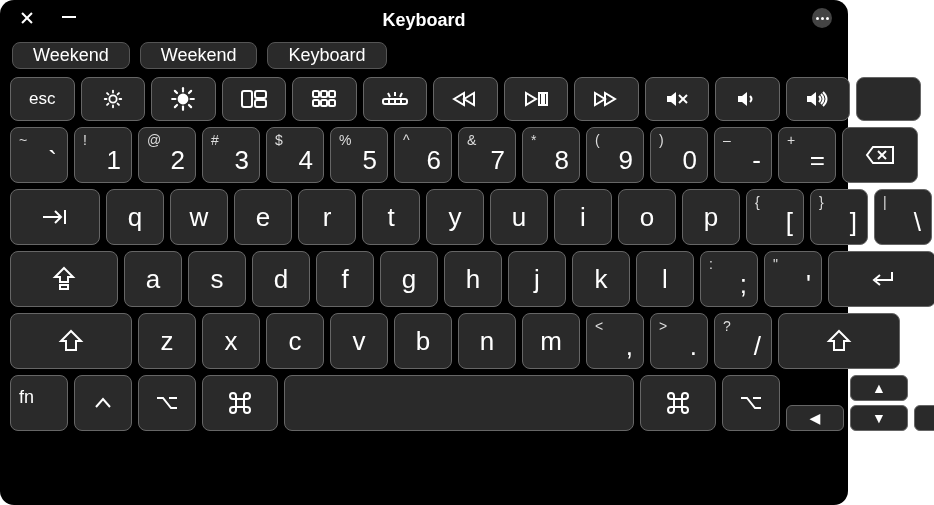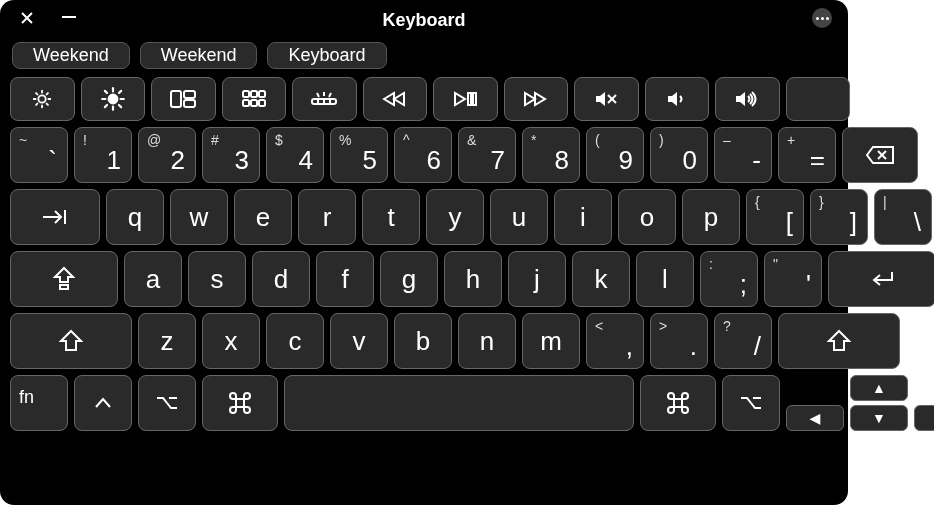--- a/index.html
+++ b/index.html
@@ -169,20 +169,23 @@
 
   <div class="suggestions">
     <div class="suggest">Weekend</div>
     <div class="suggest">Weekend</div>
     <div class="suggest">Keyboard</div>
   </div>
 
   <div class="kbd">
 
     <div class="row fn-row">
+      <div class="key esc">
+          <span>esc</span>
+        </div>
       <div class="key">
         <svg width="22" height="22" viewBox="0 0 24 24">
             <circle cx="12" cy="12" r="4"></circle>
             <g stroke-linecap="round">
               <line x1="12" y1="3" x2="12" y2="5"></line>
               <line x1="12" y1="19" x2="12" y2="21"></line>
               <line x1="3" y1="12" x2="5" y2="12"></line>
               <line x1="19" y1="12" x2="21" y2="12"></line>
               <line x1="5.5" y1="5.5" x2="7" y2="7"></line>
               <line x1="17" y1="17" x2="18.5" y2="18.5"></line>

